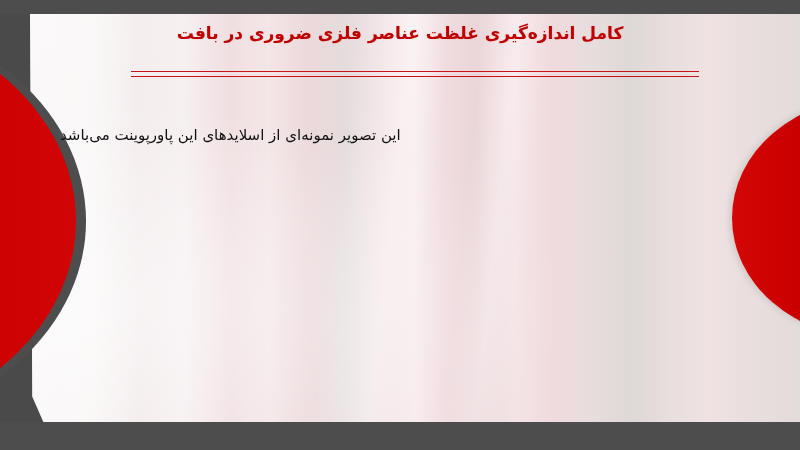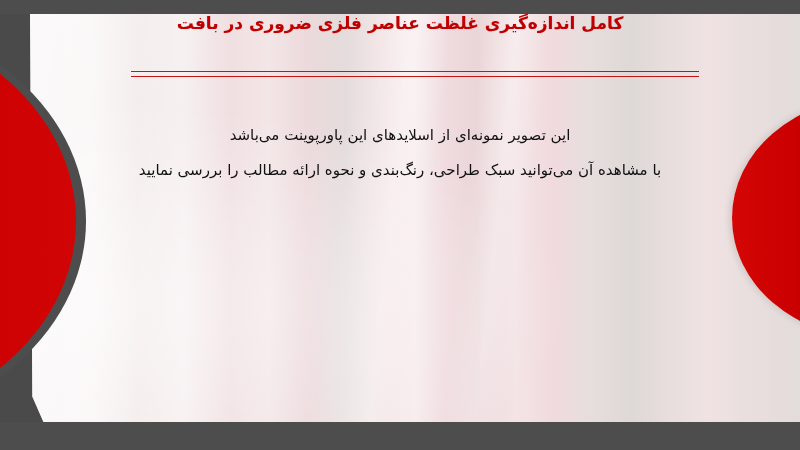--- a/index.html
+++ b/index.html
@@ -113,21 +113,21 @@
 
   
   .content {
     position: absolute;
     inset: 0;
     z-index: 6;
   }
 
   .title-block {
     position: absolute;
-    top: 10px;
+    top: 20px;
     left: 100px;
     width: 600px;
     text-align: center;
     direction: rtl;
   }
   .title-line {
     color: #c00000;
     font-size: 17px;
     font-weight: bold;
     line-height: 26px;
@@ -145,21 +145,21 @@
     border-bottom: 1px solid #c41414;
     background: transparent;
   }
 
   .body-block {
     position: absolute;
     top: 118px;
     right: 60px;
     left: 60px;
     direction: rtl;
-    text-align: center;
+    text-align: left;
   }
   .body-line {
     color: #111111;
     font-size: 15px;
     line-height: 35px;
     white-space: nowrap;
     font-weight: 500;
   }
 </style>
 </head>
@@ -181,17 +181,16 @@
   <div class="content">
 
     <div class="title-block">
       <div class="title-line">کامل اندازه‌گیری غلظت عناصر فلزی ضروری در بافت</div>
     </div>
 
     <div class="title-rule"></div>
 
     <div class="body-block">
       <div class="body-line">این تصویر نمونه‌ای از اسلایدهای این پاورپوینت می‌باشد</div>
-      <div class="body-line">با مشاهده آن می‌توانید سبک طراحی، رنگ‌بندی و نحوه ارائه مطالب را بررسی نمایید</div>
     </div>
 
   </div>
 </div>
 
 </body></html>

